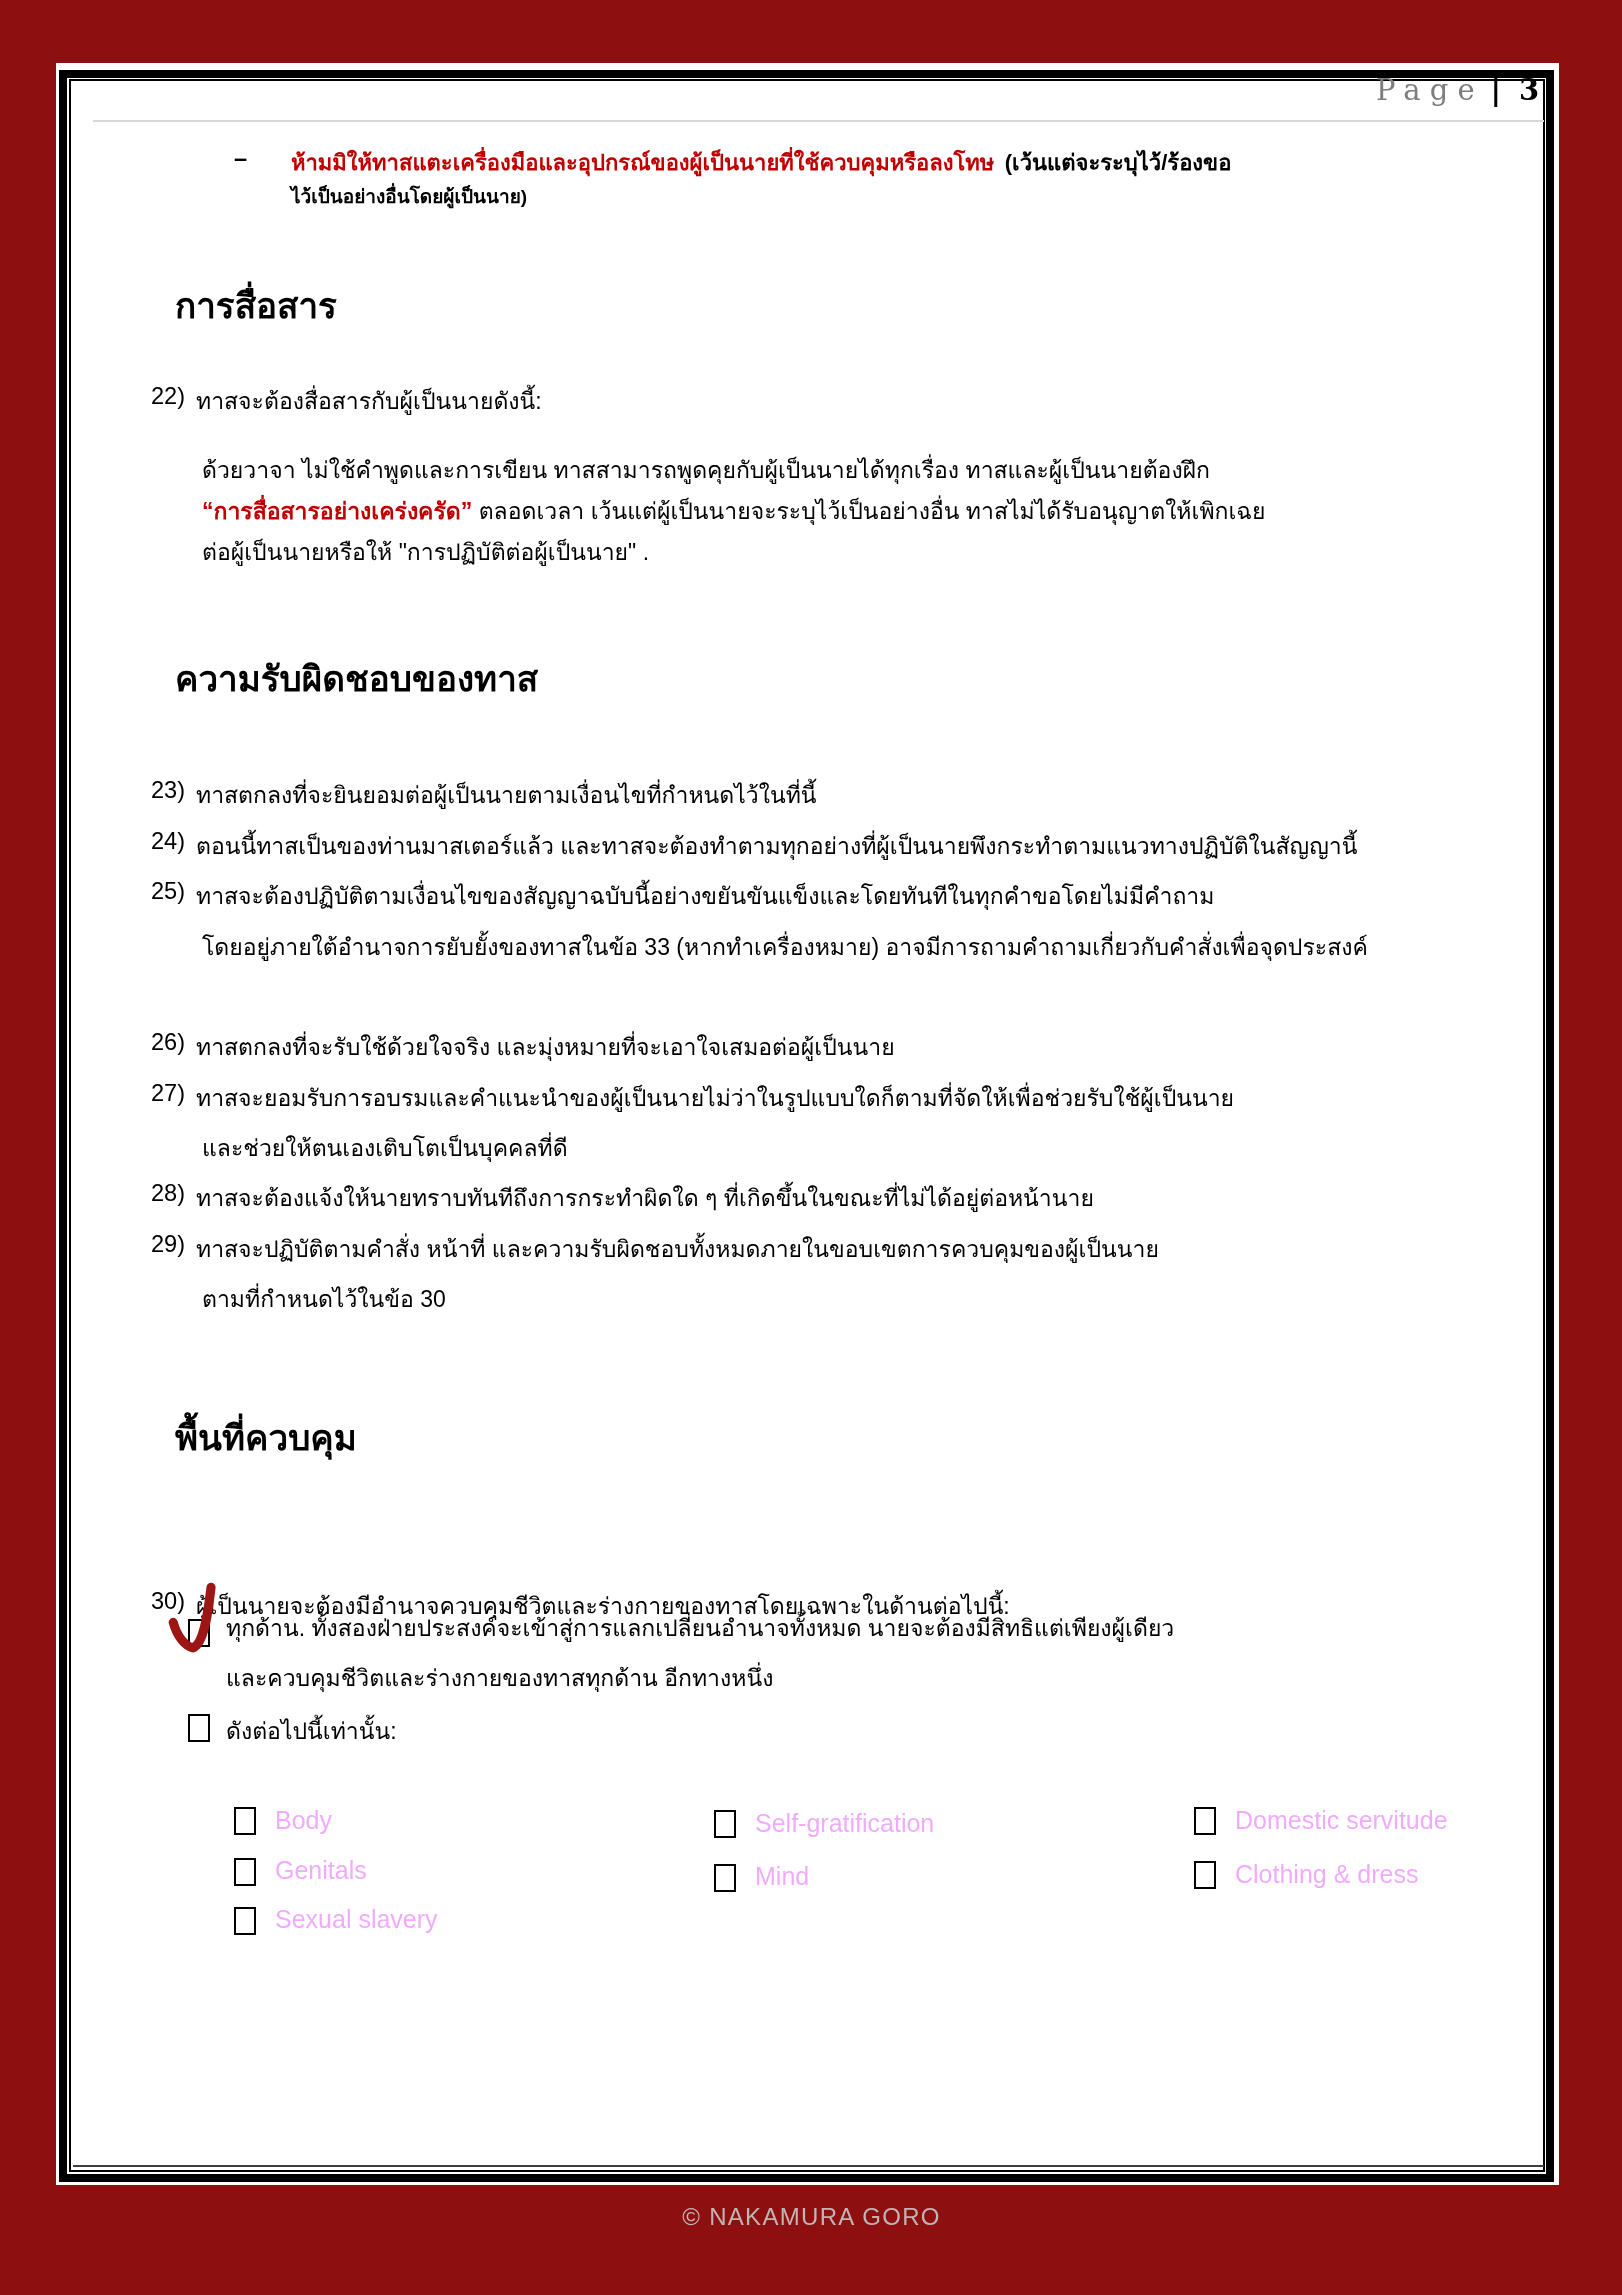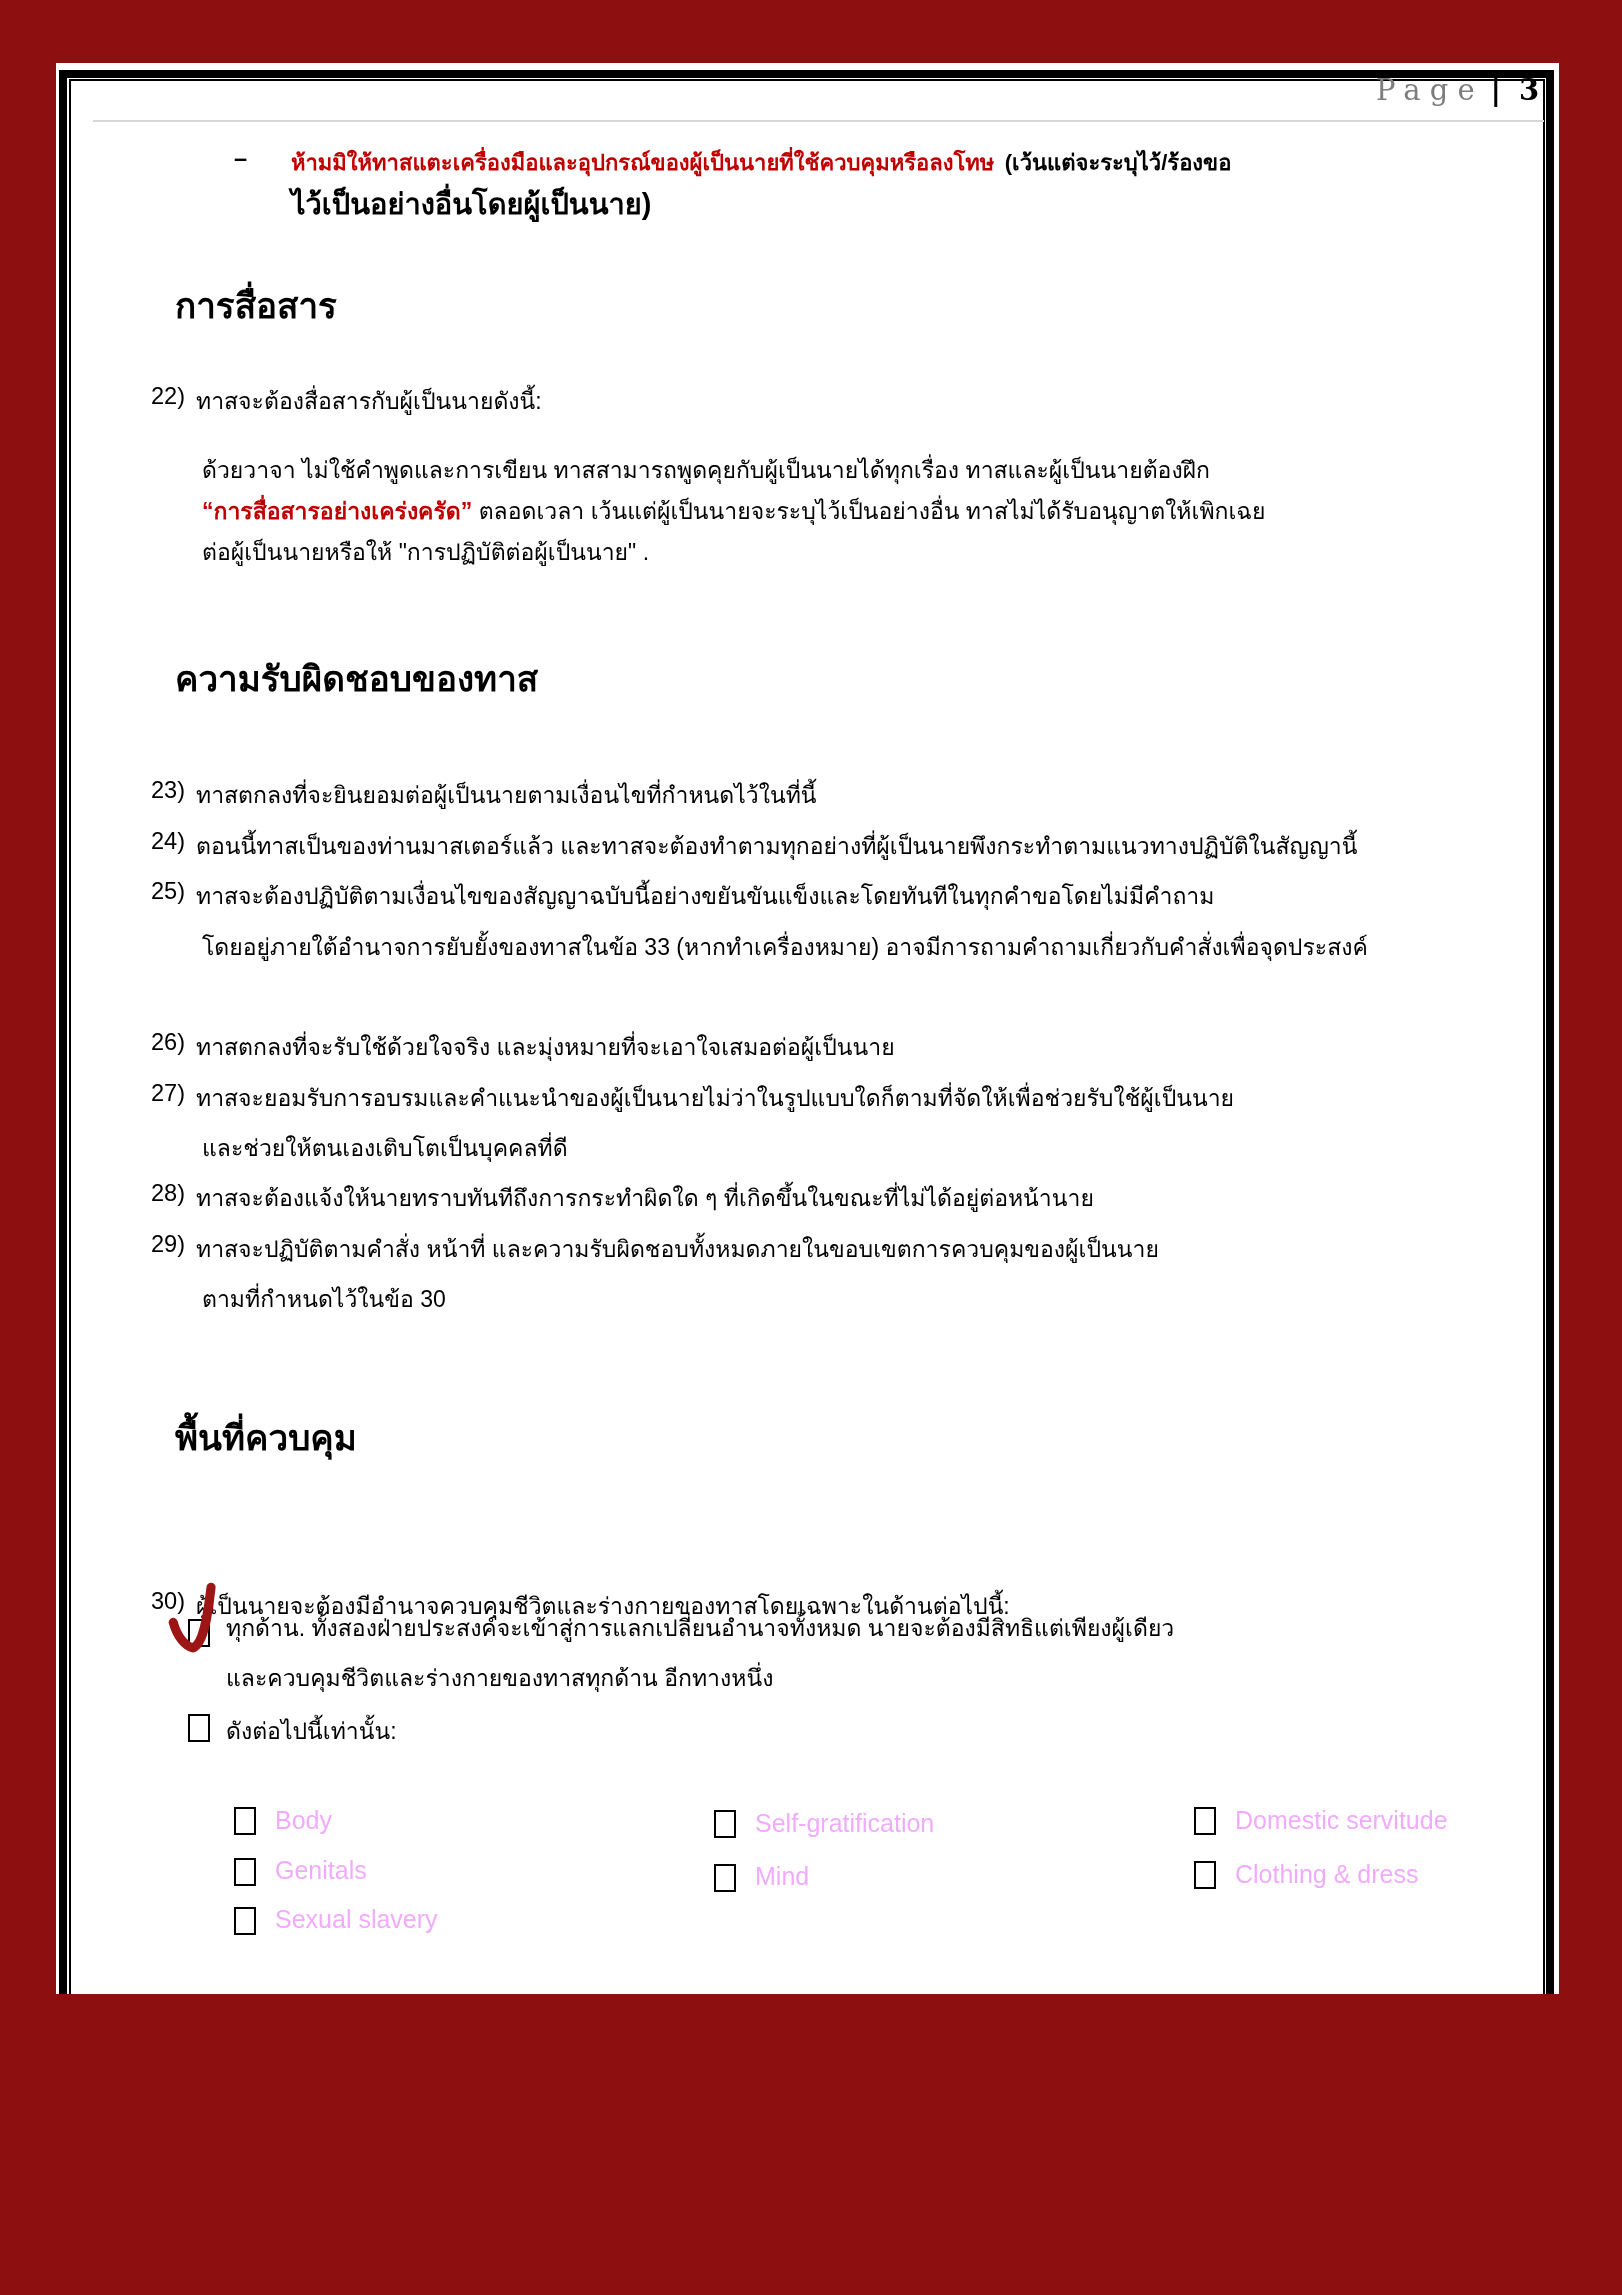--- a/index.html
+++ b/index.html
@@ -2,21 +2,21 @@
 <html style="font-size:10.5px"><head>
 <meta charset="utf-8">
 <style>
   html,body{margin:0;padding:0;}
   body{
     width:1623px;height:2295px;
     background:#8E0F0F;
     font-family:"Liberation Sans","DejaVu Sans",sans-serif;
     -webkit-font-smoothing:antialiased;
   }
-  #canvas{position:relative;width:1623px;height:1994px;overflow:hidden;}
+  #canvas{position:relative;width:1623px;height:2295px;overflow:hidden;}
 
   
   .sheet{position:absolute;left:56px;top:63px;width:1503px;height:2122px;background:#ffffff;}
   .frame-outer{position:absolute;left:3.3px;top:6.5px;right:4.6px;bottom:3.3px;border:8.5px solid #000;}
   .frame-inner{position:absolute;left:1.3px;top:1.3px;right:1.3px;bottom:1.3px;border:2px solid #000;}
 
   
   .abs{position:absolute;white-space:nowrap;}
   .line{position:absolute;left:0;right:0;height:41px;white-space:nowrap;}
   .line .num{position:absolute;left:151px;font-size:23.6px;color:#000;}
@@ -38,21 +38,21 @@
   .page-footer{
     position:absolute;left:0;right:0;top:2203px;text-align:center;
     color:#C0B5B5;font-size:24px;letter-spacing:1.3px;
   }
 
   
   .bullet-dash{left:234px;top:145px;font-size:23.6px;font-weight:bold;color:#000;}
   .bullet-l1{left:291px;top:145px;font-size:22px;font-weight:bold;}
   .bullet-l1 .red{color:#C00000;}
   .bullet-l1 .black{color:#000;margin-left:10.5px;}
-  .bullet-l2{left:291px;top:181px;font-size:29px;font-weight:bold;color:#000;}
+  .bullet-l2{left:291px;top:181px;font-size:19px;font-weight:bold;color:#000;}
 
   
   .h1{position:absolute;left:175px;font-size:35px;font-weight:bold;color:#000;white-space:nowrap;}
 
   
   .para{left:202px;font-size:23px;color:#000;}
   .para .red-bold{color:#C00000;font-weight:bold;}
 
   
   .cbox{position:absolute;width:22px;height:27.5px;border:2px solid #000;background:#fff;box-sizing:border-box;}

